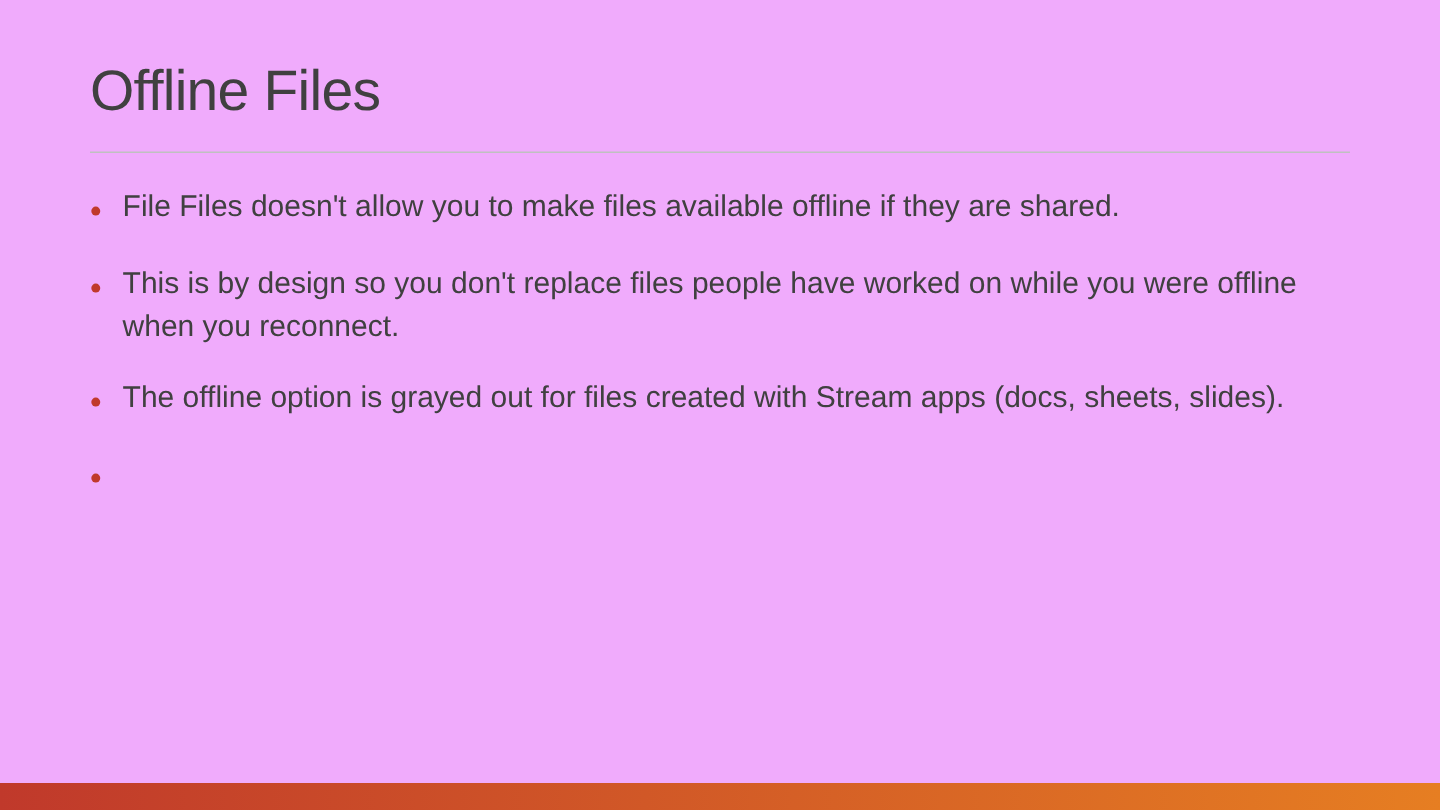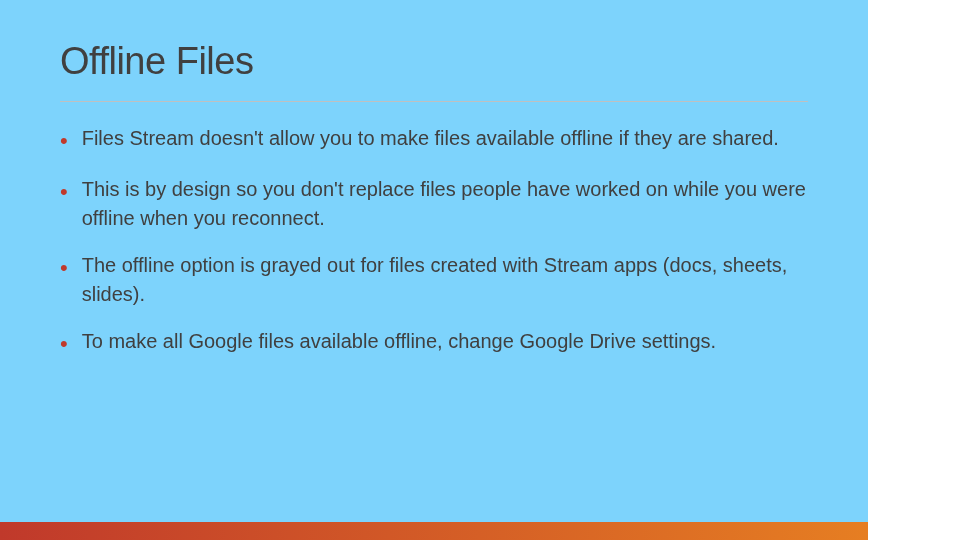--- a/index.html
+++ b/index.html
@@ -11,23 +11,23 @@
     body {
       width: 960px;
       height: 540px;
       background: #ffffff;
       font-family: 'Segoe UI', Arial, sans-serif;
       overflow: hidden;
       position: relative;
     }
 
     .slide-container {
-      width: 868px;
+      width: 960px;
       height: 540px;
-      background: #7dd3fc;
+      background: #f0abfc;
       display: flex;
       flex-direction: column;
       position: relative;
     }
 
     .content-area {
       flex: 1;
       padding: 40px 60px 20px 60px;
     }
 
@@ -83,30 +83,29 @@
 </head>
 <body>
 
 <div class="slide-container">
   <div class="content-area">
     <h1 class="title">Offline Files</h1>
     <hr class="divider">
     <ul class="bullet-list">
       <li class="bullet-item">
         <span class="bullet-dot">•</span>
-        <span class="bullet-text">Files Stream doesn't allow you to make files available offline if they are shared.</span>
+        <span class="bullet-text">File Files doesn't allow you to make files available offline if they are shared.</span>
       </li>
       <li class="bullet-item">
         <span class="bullet-dot">•</span>
         <span class="bullet-text">This is by design so you don't replace files people have worked on while you were offline when you reconnect.</span>
       </li>
       <li class="bullet-item">
         <span class="bullet-dot">•</span>
         <span class="bullet-text">The offline option is grayed out for files created with Stream apps (docs, sheets, slides).</span>
       </li>
       <li class="bullet-item">
         <span class="bullet-dot">•</span>
-        <span class="bullet-text">To make all Google files available offline, change Google Drive settings.</span>
       </li>
     </ul>
   </div>
   <div class="bottom-bar"></div>
 </div>
 
 </body></html>

